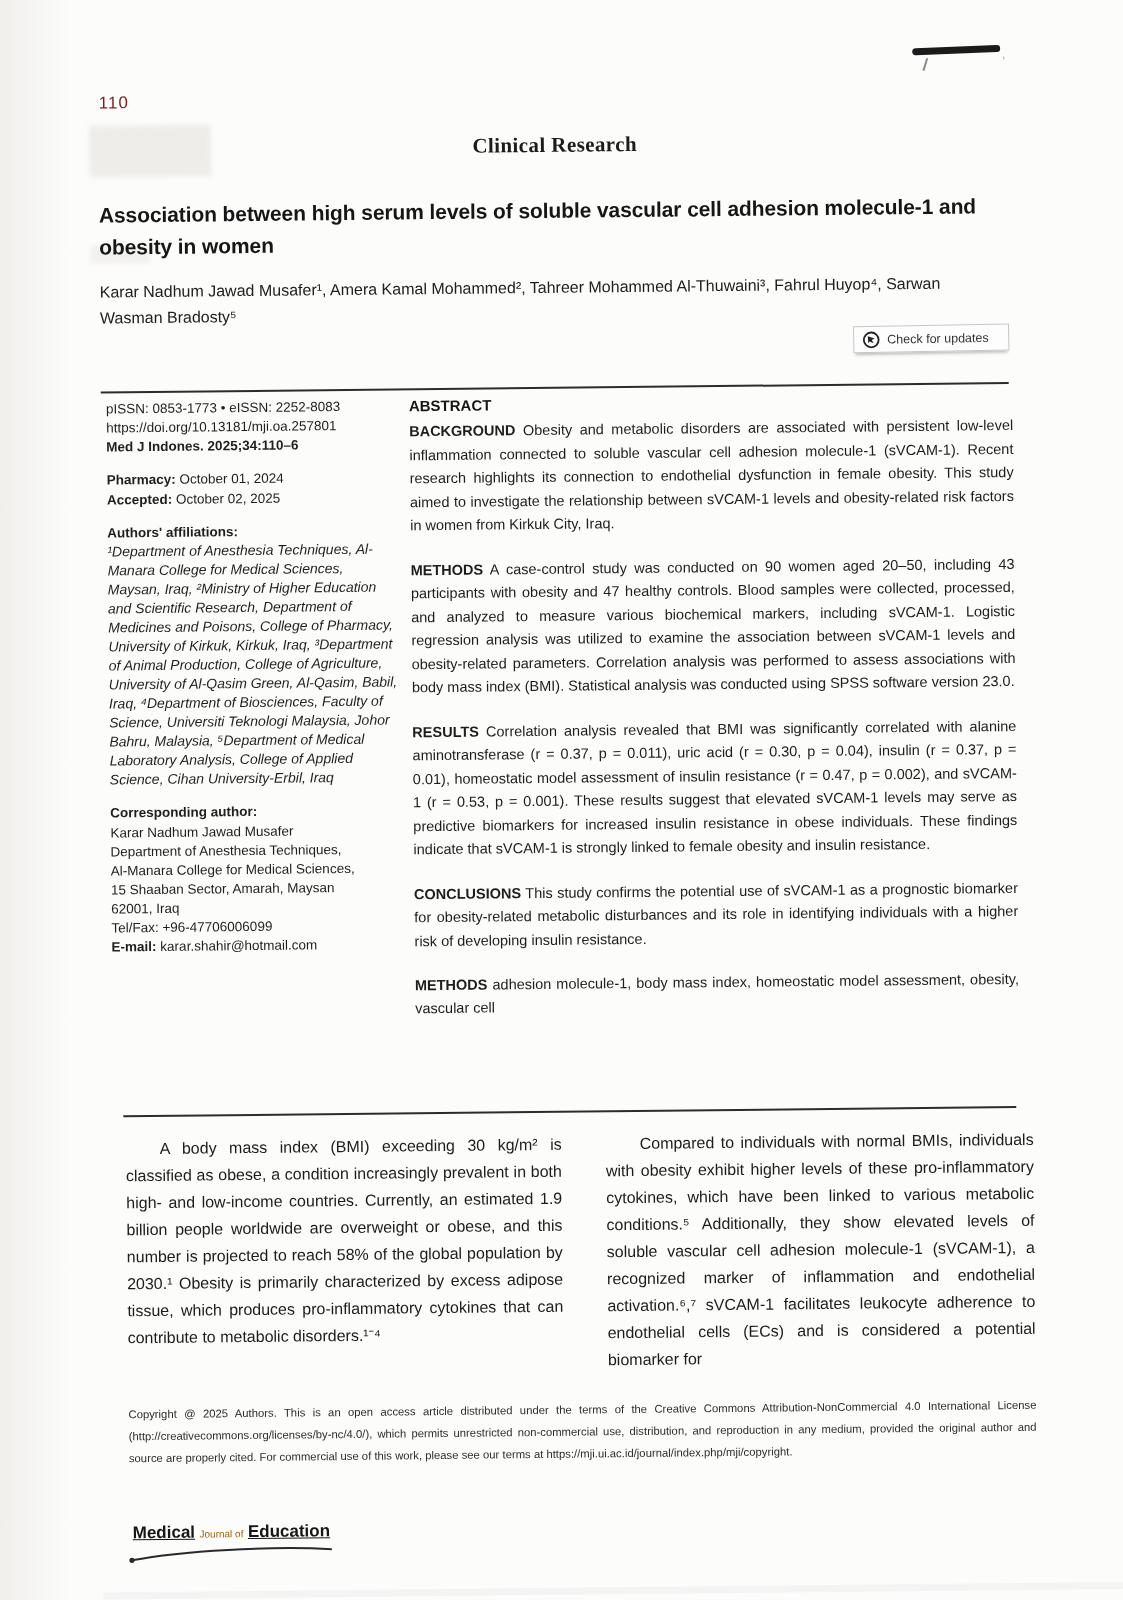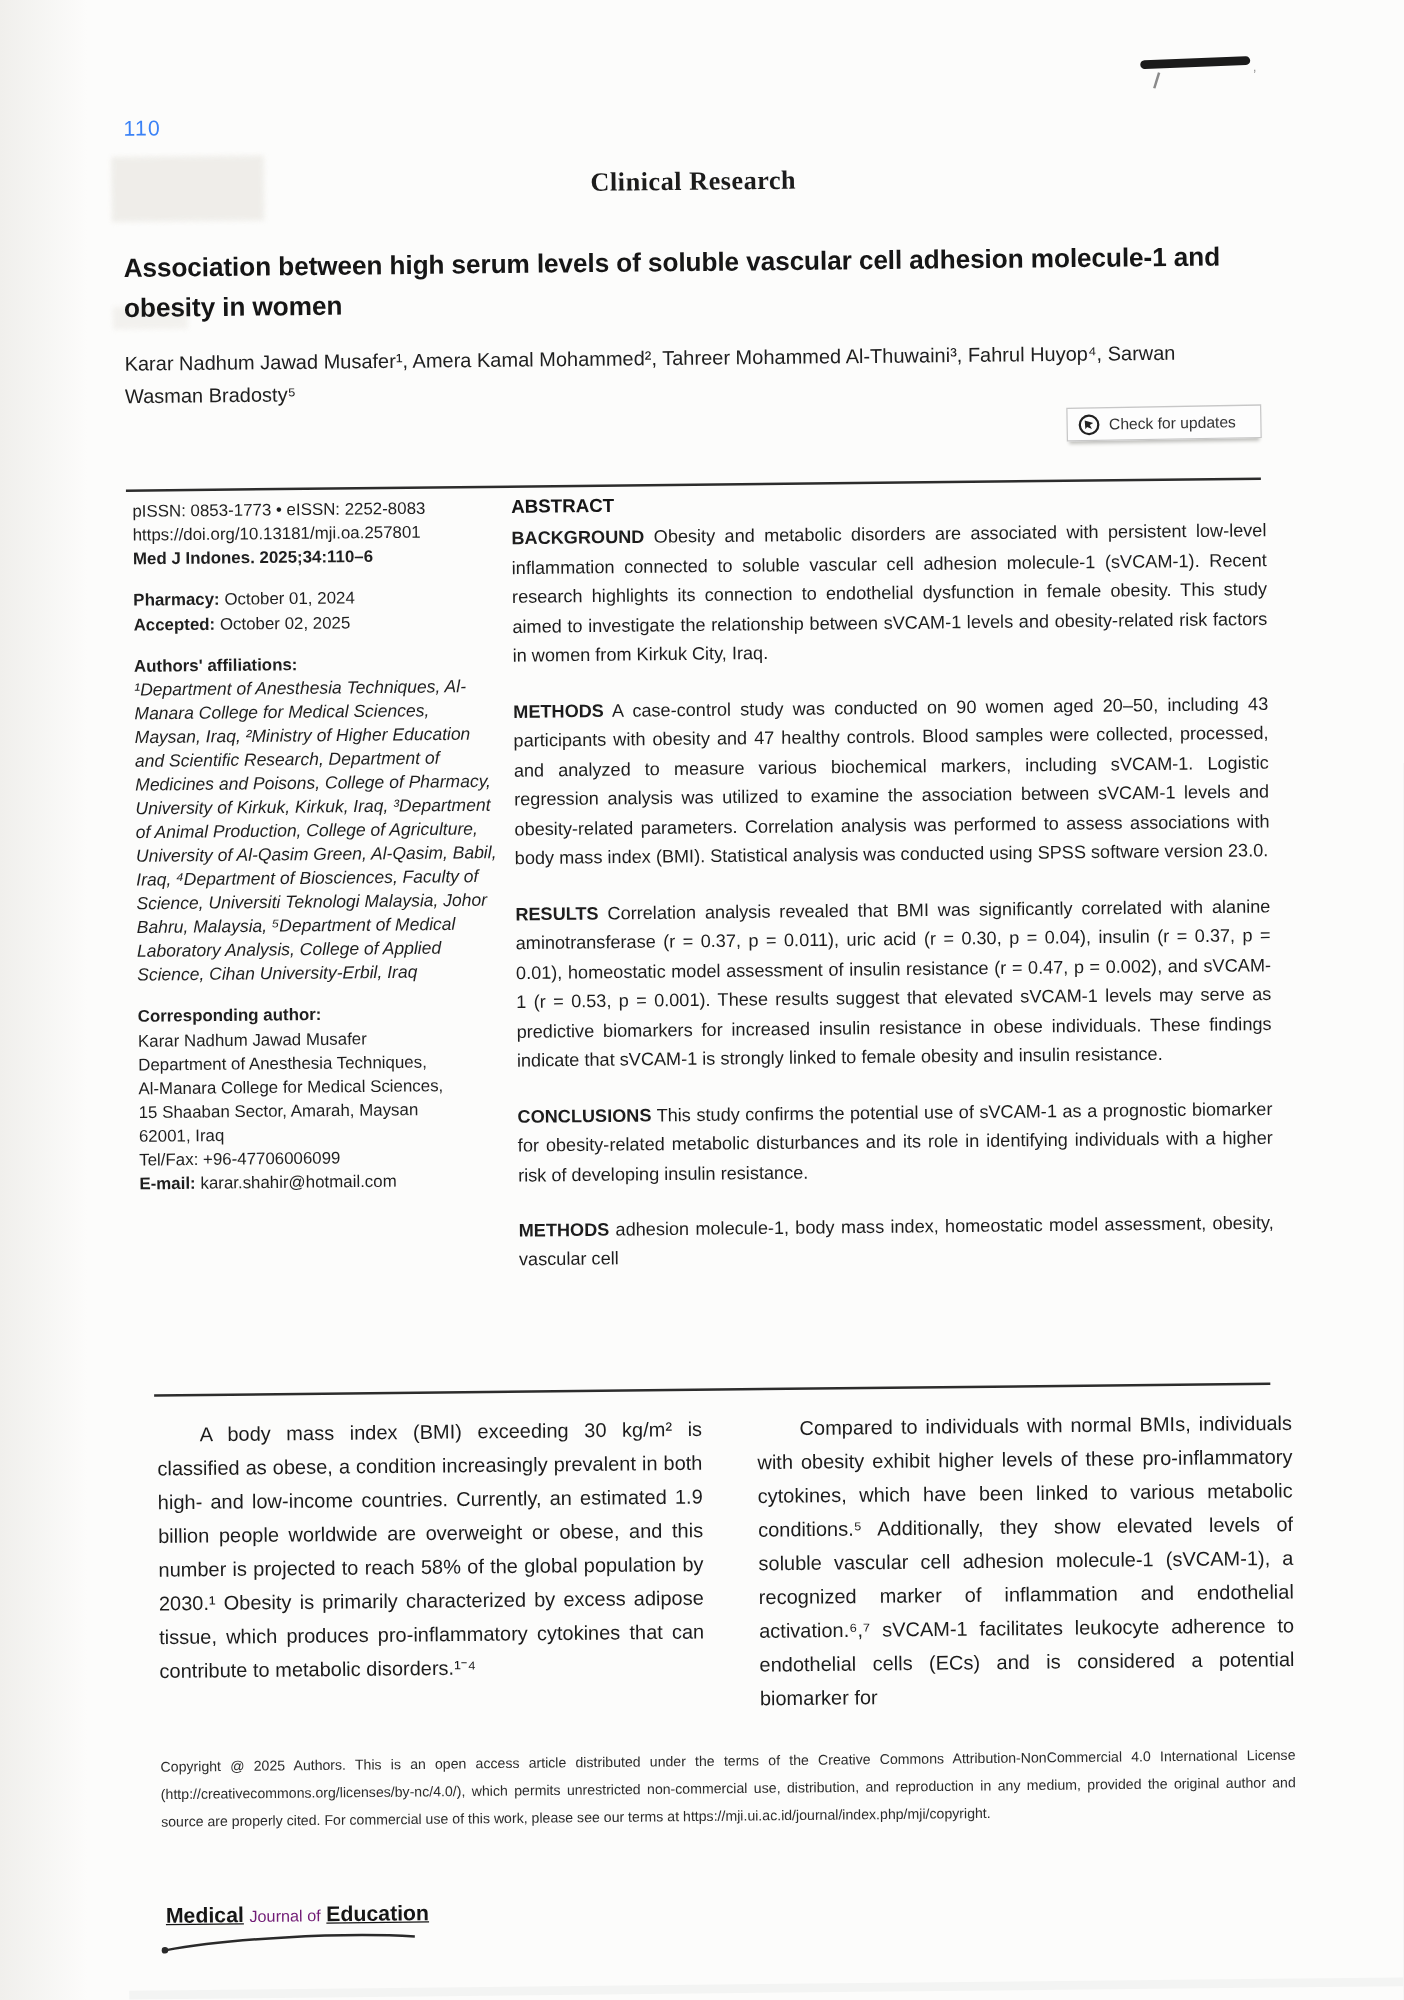--- a/index.html
+++ b/index.html
@@ -4,21 +4,21 @@
 <style>
   html,body{margin:0;padding:0;}
   body{width:1123px;height:1600px;background:#e9e9e7;font-family:"Liberation Sans",sans-serif;}
   .page{position:relative;width:1123px;height:1600px;background:#fcfcfb;overflow:hidden;color:#222;}
   .page::before{content:"";position:absolute;left:0;top:0;bottom:0;width:70px;
     background:linear-gradient(90deg,#f0efec 0,#fcfcfb 100%);pointer-events:none;}
   .tilt{position:absolute;left:0;top:0;width:1123px;height:1600px;
     transform:rotate(-0.6deg);transform-origin:60px 800px;}
   .abs{position:absolute;}
   .b{font-weight:700;}
-  .page-number{left:106px;top:94px;font-size:17px;color:#3b82f6;letter-spacing:1px;}
+  .page-number{left:106px;top:94px;font-size:17px;color:#7f1d1d;letter-spacing:1px;}
   .smudge{left:96px;top:126px;width:122px;height:52px;background:#ebe9e4;filter:blur(2px);opacity:.75;}
   .smudge2{left:96px;top:246px;width:60px;height:18px;background:#efede9;filter:blur(2px);opacity:.7;}
   .section-header{left:0;right:0;top:138px;text-align:center;
     font-family:"Liberation Serif",serif;font-weight:700;font-size:21px;color:#1c1c1c;letter-spacing:.4px;}
   .pen-mark{left:920px;top:56px;width:88px;height:7px;background:#1b1b1b;border-radius:4px;transform:rotate(-1.6deg);}
   .pen-slash{left:932px;top:67px;width:2px;height:13px;background:#8a8a8a;transform:rotate(18deg);}
   .pen-speck{left:1010px;top:58px;font-size:11px;color:#9a9a9a;}
   .article-title{left:105px;top:200px;width:918px;font-size:21px;font-weight:700;
     line-height:1.52;color:#161616;letter-spacing:-.1px;}
   .authors{left:105px;top:280px;width:905px;font-size:16px;line-height:1.6;color:#202020;}
@@ -36,21 +36,21 @@
   .abstract h2{font-size:15px;margin:0 0 2px 0;font-weight:700;color:#161616;}
   .abstract p{margin:0 0 21px 0;}
   .abs-label{font-weight:700;}
   .bodycol{top:1136px;font-size:16px;line-height:27px;text-align:justify;color:#1c1c1c;}
   .bodycol p{margin:0;text-indent:34px;}
   .body-left{left:122px;width:436px;}
   .body-right{left:602px;width:428px;}
   .copyright{left:122px;top:1404px;width:908px;font-size:11.3px;line-height:1.95;color:#2c2c2c;text-align:justify;}
   .logo{left:125px;top:1524px;white-space:nowrap;}
   .logo .w1,.logo .w3{font-weight:700;font-size:17px;color:#161616;text-decoration:underline;}
-  .logo .w2{font-size:13px;color:#701a75;}
+  .logo .w2{font-size:10px;color:#a16207;}
   .logo-swoosh{position:absolute;left:-6px;top:22px;}
   .bottom-edge{left:95px;top:1593px;width:1028px;height:7px;background:#f3f4f3;}
 </style>
 </head>
 <body>
 
 <div class="page">
   <div class="tilt">
 
     <div class="abs smudge"></div>

